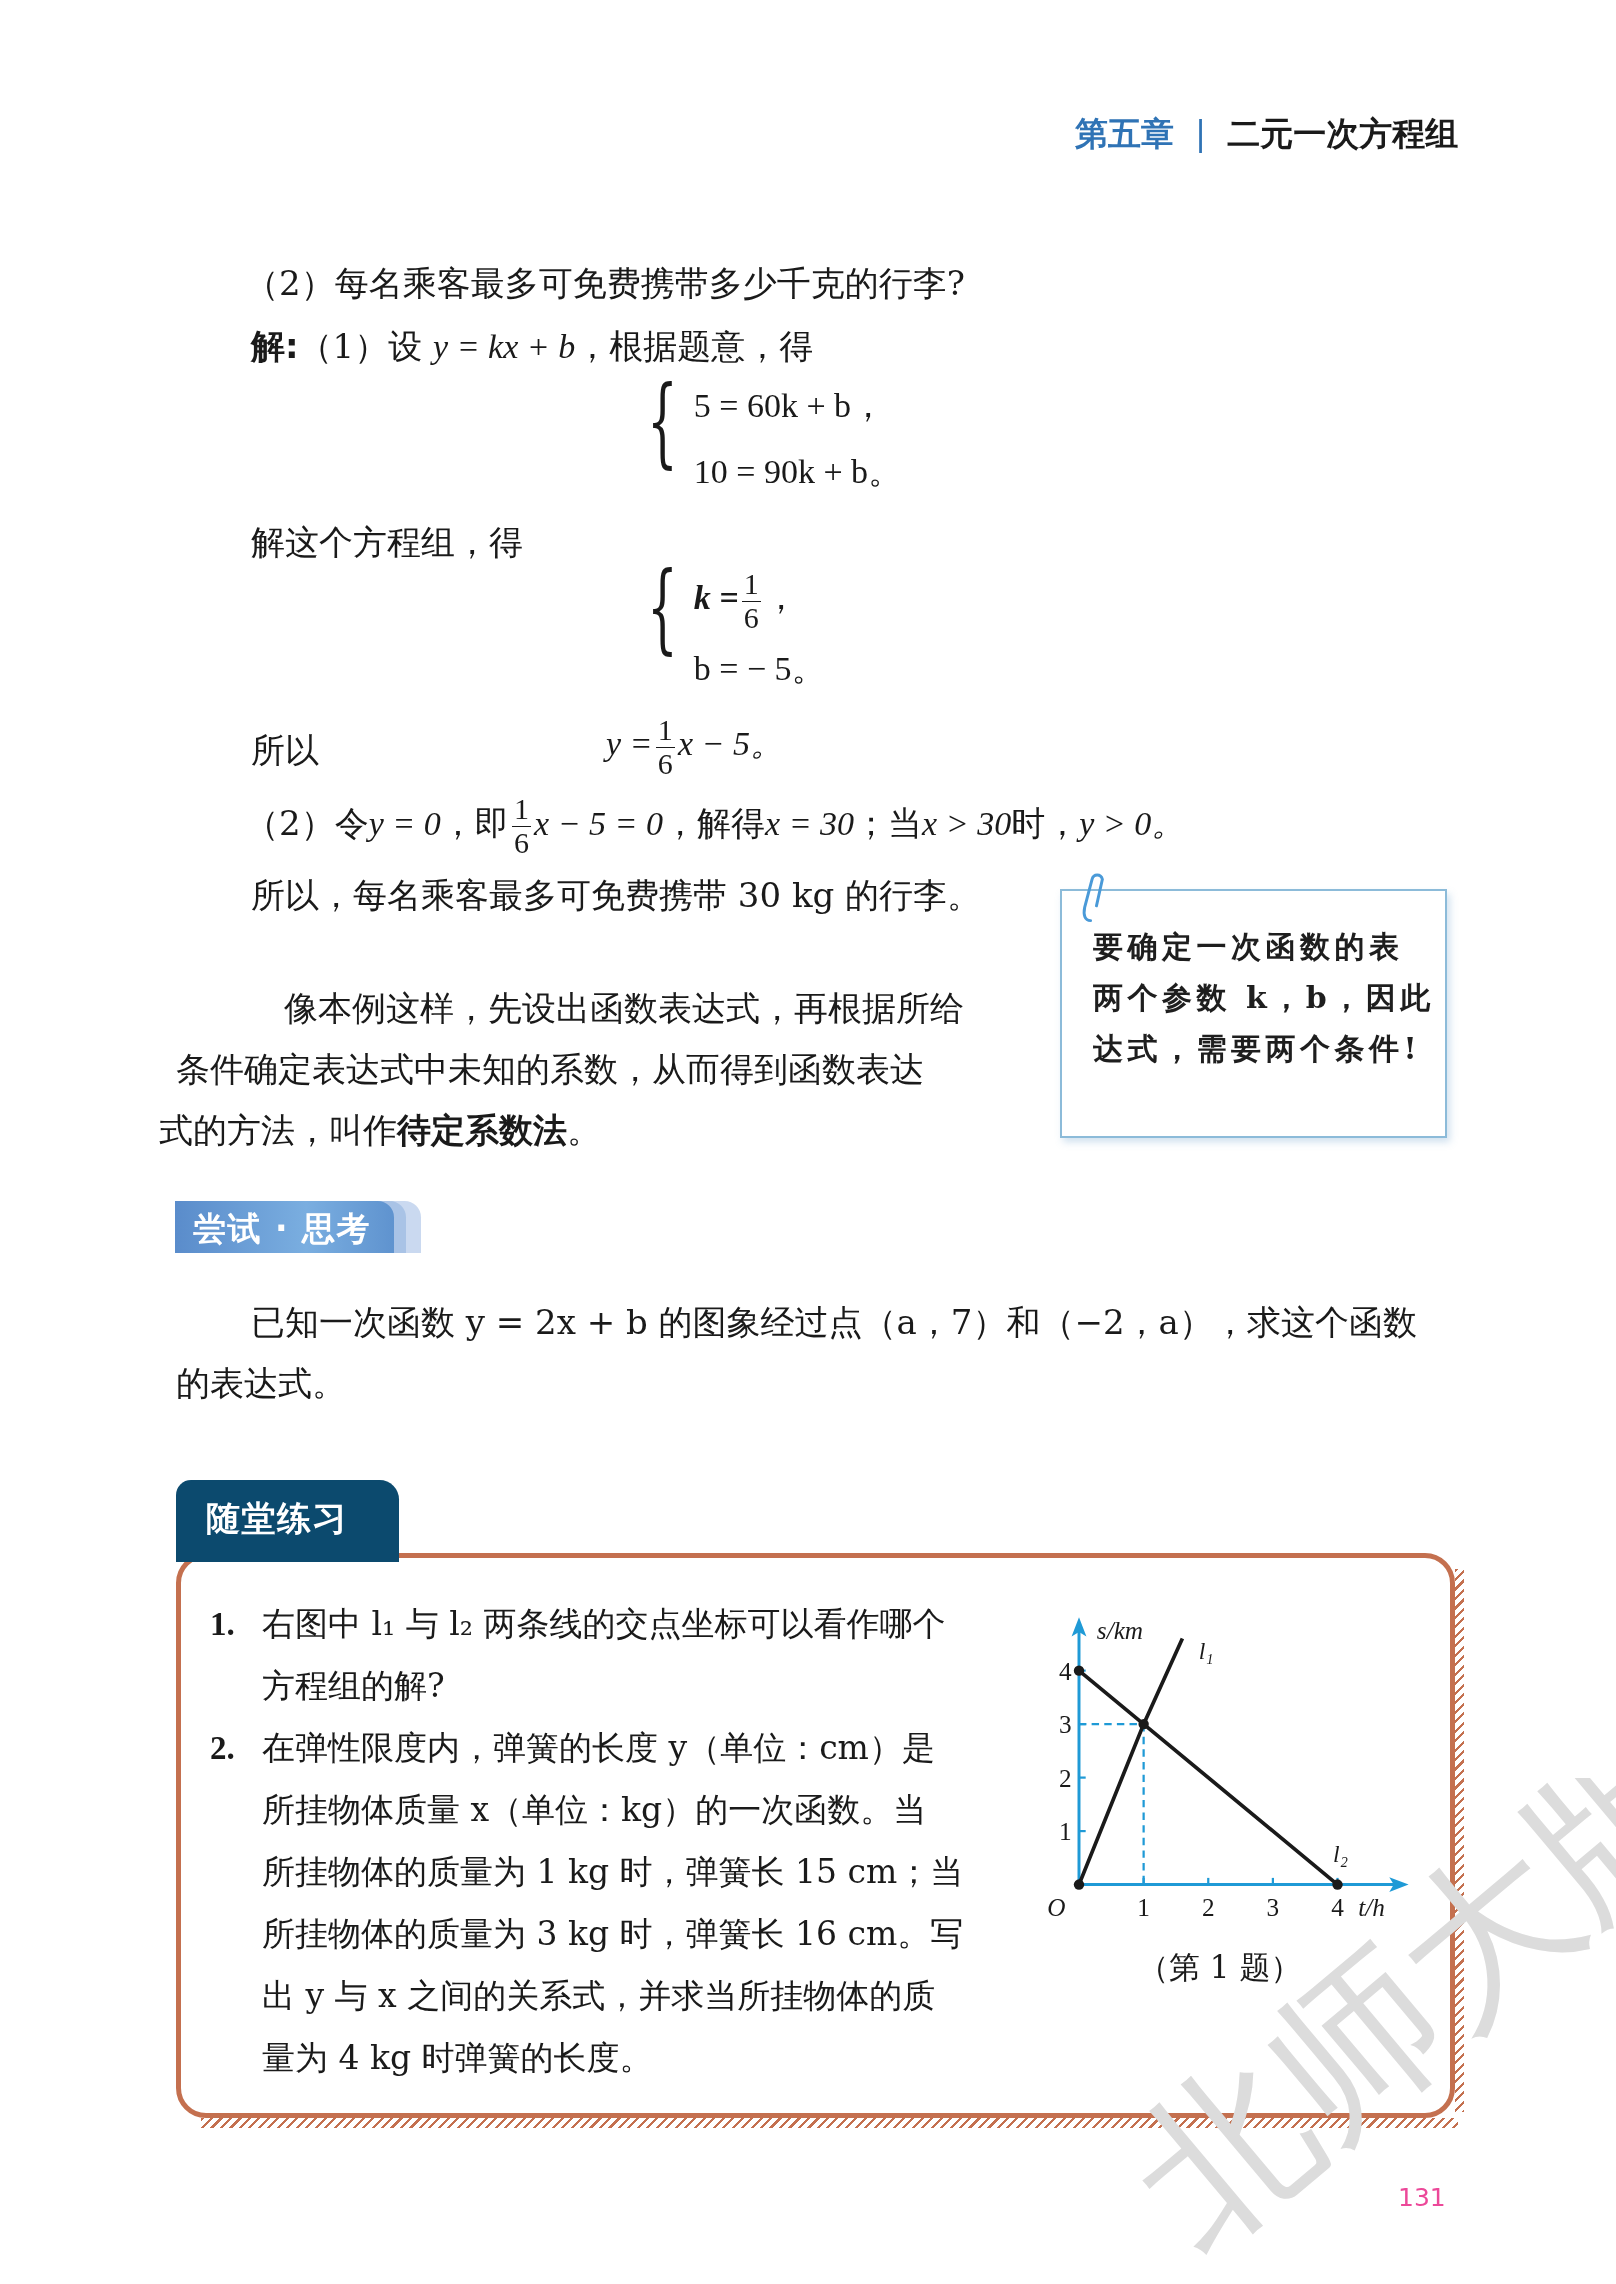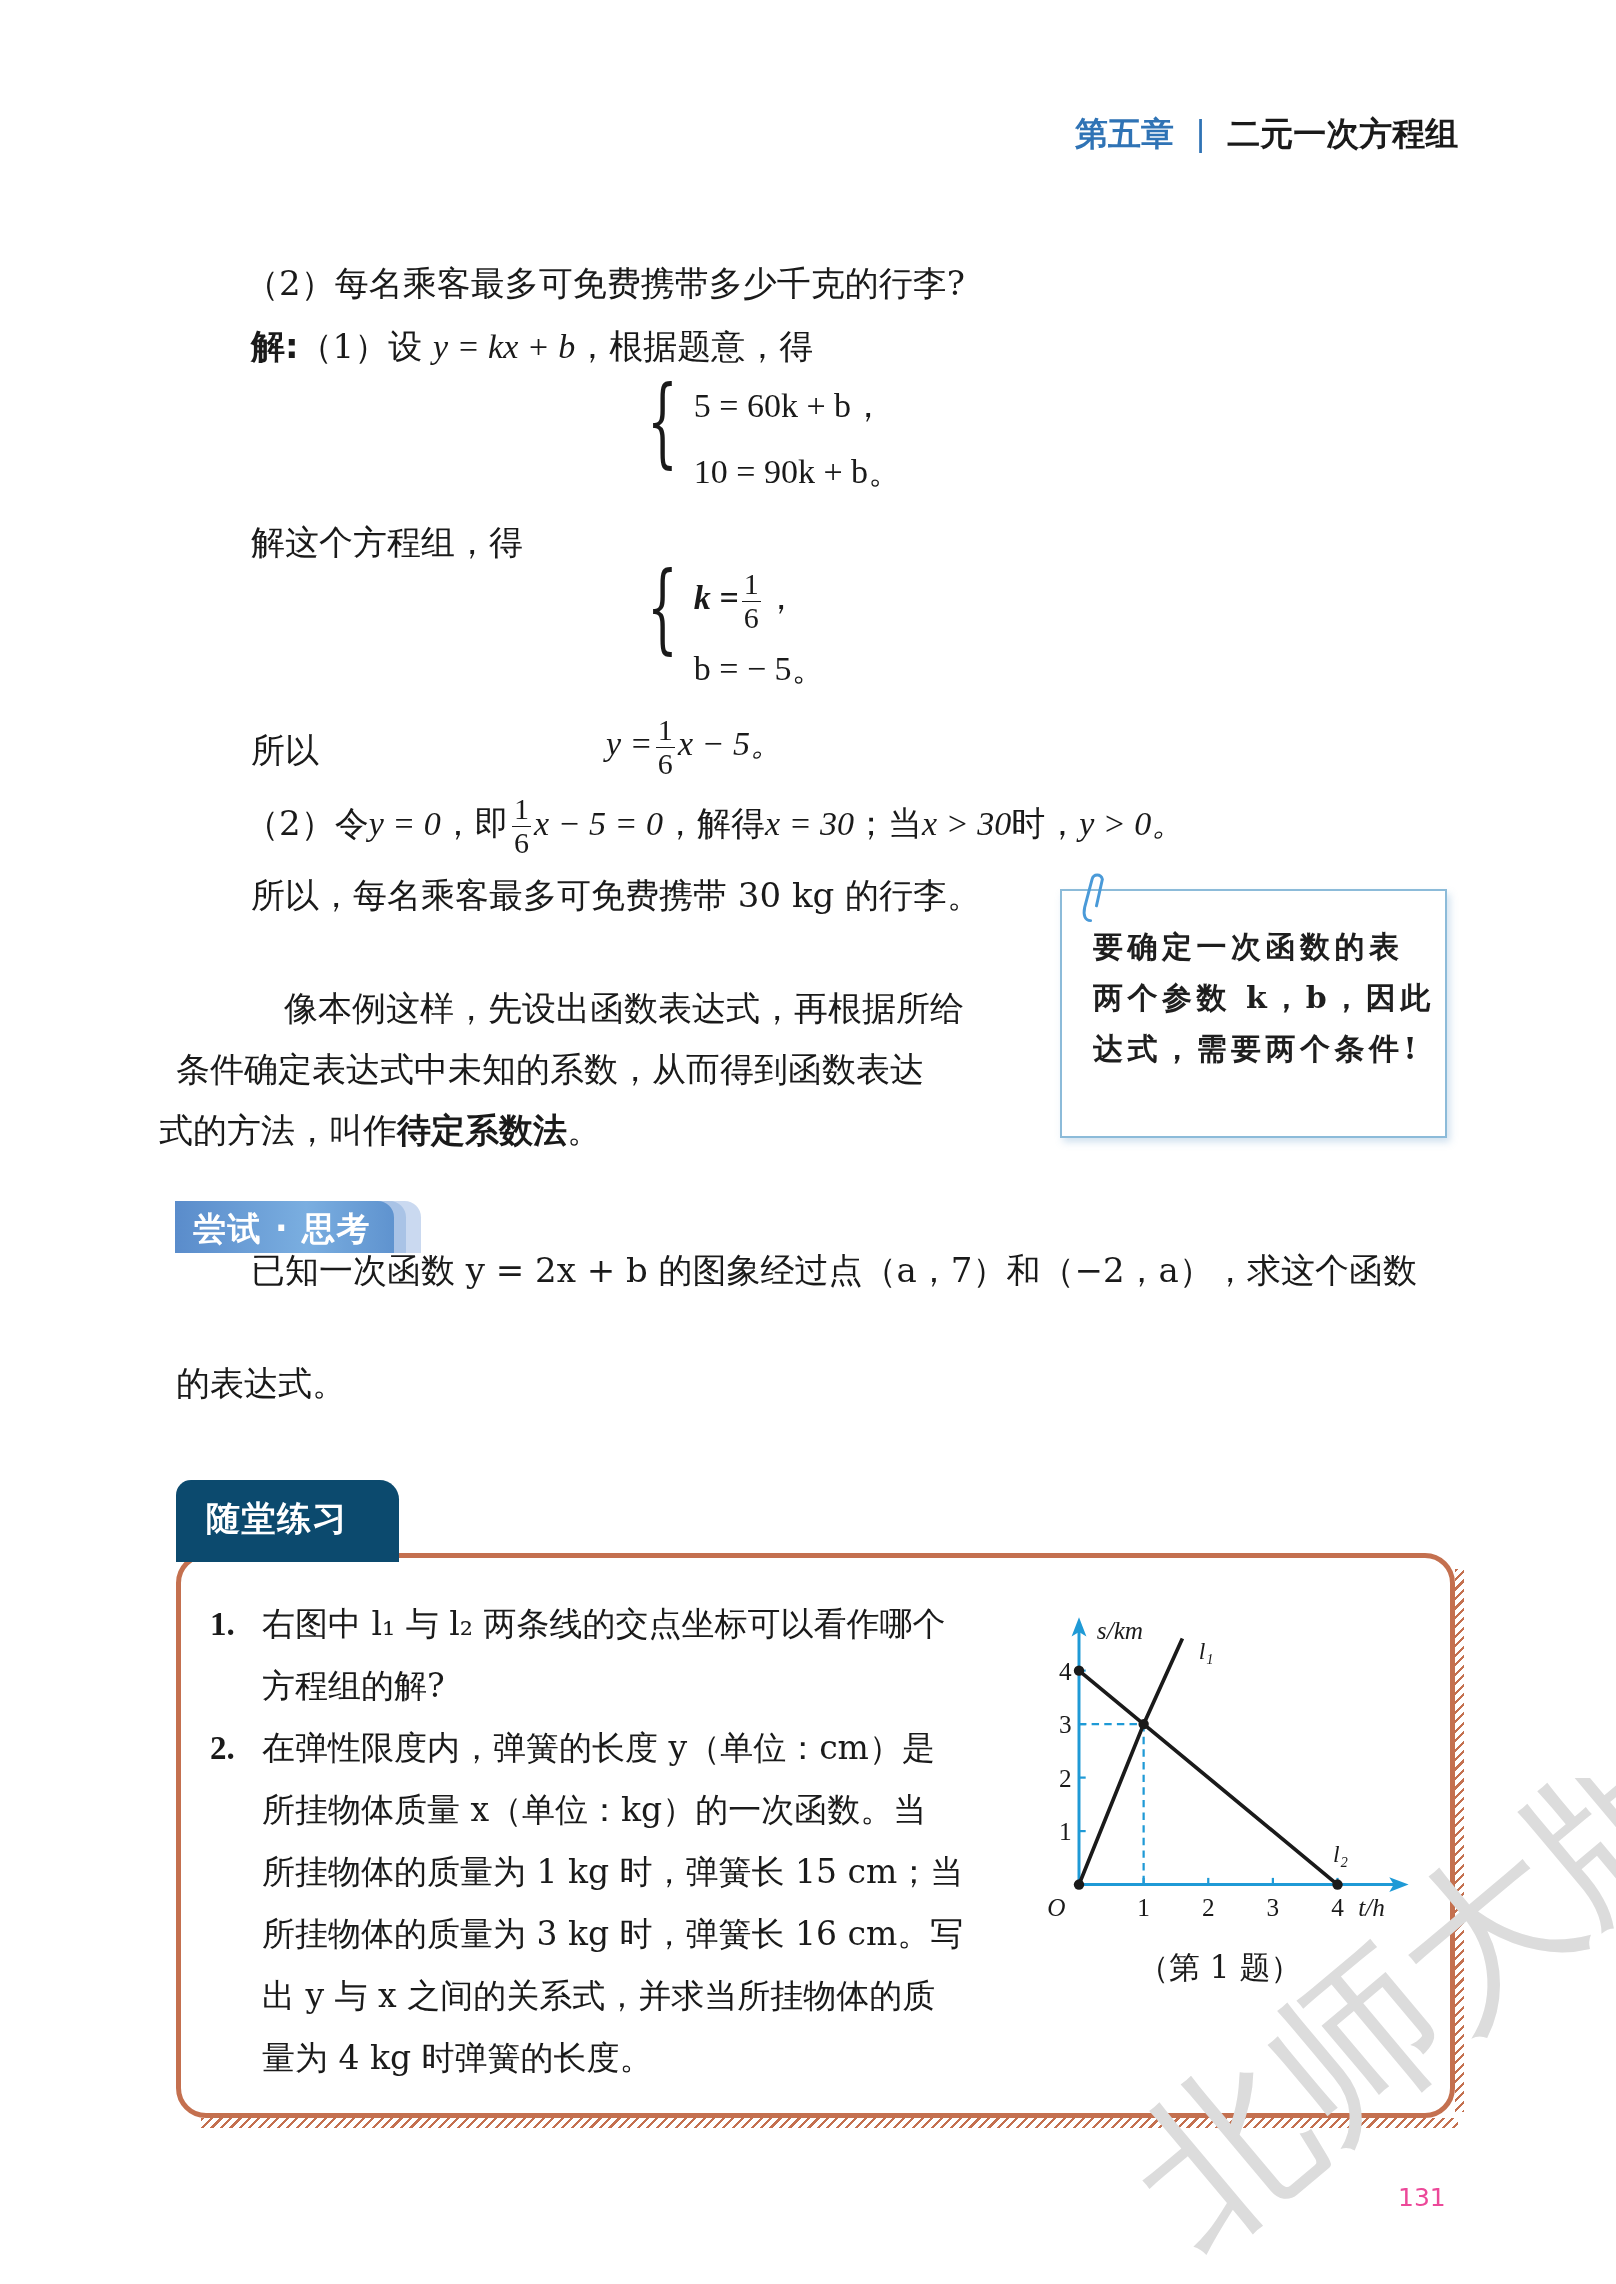--- a/index.html
+++ b/index.html
@@ -141,21 +141,21 @@
 <div class="abs line" style="left:159px; top:1113px;">
   <span>式的方法，叫作</span><span class="sans-bold">待定系数法</span><span>。</span>
 </div>
 
 <div class="abs try-badge">
   <div class="l3"></div>
     <div class="l2"></div>
     <div class="main"></div>
   <div class="label">尝试 · 思考</div>
 </div>
-<div class="abs line" style="left:251px; top:1253px;">已知一次函数 y = 2x + b 的图象经过点（a，7）和（−2，a），求这个函数</div>
+<div class="abs line" style="left:251px; top:1305px;">已知一次函数 y = 2x + b 的图象经过点（a，7）和（−2，a），求这个函数</div>
 <div class="abs line" style="left:176px; top:1366px;">的表达式。</div>
 
 <div class="abs ex-hatch-r"></div>
 <div class="abs ex-hatch-b"></div>
 <div class="abs ex-box"></div>
 <div class="abs ex-tab">
   <div class="label">随堂练习</div>
 </div>
 
 <div class="abs ex-text" style="left:210px; top:1593px;">

